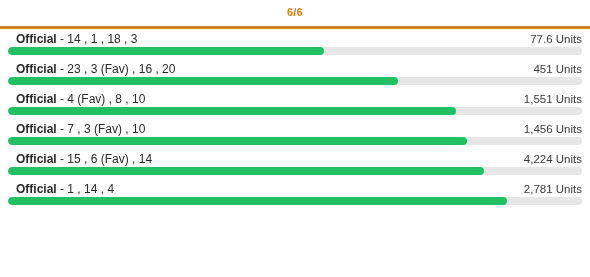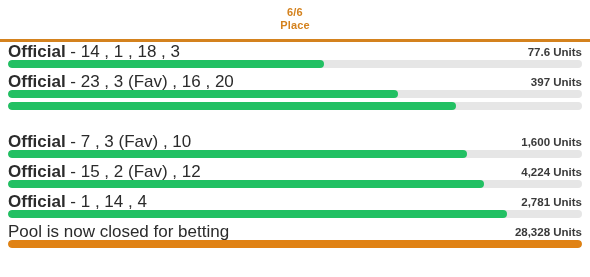--- a/index.html
+++ b/index.html
@@ -49,35 +49,35 @@
   }
   .row-top {
     display: flex;
     align-items: flex-start;
     justify-content: space-between;
     height: 18px;
     padding-top: 3px;
     box-sizing: border-box;
   }
   .row-label {
-    font-size: 17px;
+    font-size: 12px;
     color: #2b2b2b;
     white-space: nowrap;
     line-height: 14px;
+    margin-left: 8px;
   }
   .row-label .official {
     font-weight: bold;
   }
   .row-value {
     font-size: 11.5px;
     color: #3a3a3a;
     white-space: nowrap;
     line-height: 14px;
     text-align: right;
-    font-weight: bold;
   }
   .bar-track {
     position: relative;
     height: 8px;
     border-radius: 4px;
     background: #e6e6e6;
     overflow: hidden;
     width: 100%;
   }
   .bar-fill {
@@ -92,79 +92,73 @@
     background: #e08214;
   }
 </style>
 </head>
 <body>
 
 <div id="app">
 
   <div class="header">
     <div class="header-line">6/6</div>
-    <div class="header-line">Place</div>
     <div class="header-rule"></div>
   </div>
 
   <div class="rows" id="rows-container">
       <div class="row">
         <div class="row-top">
           <div class="row-label"><span class="official">Official</span><span> - 14 , 1 , 18 , 3</span></div>
           <div class="row-value">77.6 Units</div>
         </div>
         <div class="bar-track">
           <div class="bar-fill" style="width: 55%; background: rgb(34, 192, 99);"></div>
         </div>
       </div>
       <div class="row">
         <div class="row-top">
           <div class="row-label"><span class="official">Official</span><span> - 23 , 3 (Fav) , 16 , 20</span></div>
-          <div class="row-value">397 Units</div>
+          <div class="row-value">451 Units</div>
         </div>
         <div class="bar-track">
           <div class="bar-fill" style="width: 68%; background: rgb(34, 192, 99);"></div>
         </div>
       </div>
       <div class="row">
+        <div class="row-top">
+          <div class="row-label"><span class="official">Official</span><span> - 4 (Fav) , 8 , 10</span></div>
+          <div class="row-value">1,551 Units</div>
+        </div>
         <div class="bar-track">
           <div class="bar-fill" style="width: 78%; background: rgb(34, 192, 99);"></div>
         </div>
       </div>
       <div class="row">
         <div class="row-top">
           <div class="row-label"><span class="official">Official</span><span> - 7 , 3 (Fav) , 10</span></div>
-          <div class="row-value">1,600 Units</div>
+          <div class="row-value">1,456 Units</div>
         </div>
         <div class="bar-track">
           <div class="bar-fill" style="width: 80%; background: rgb(34, 192, 99);"></div>
         </div>
       </div>
       <div class="row">
         <div class="row-top">
-          <div class="row-label"><span class="official">Official</span><span> - 15 , 2 (Fav) , 12</span></div>
+          <div class="row-label"><span class="official">Official</span><span> - 15 , 6 (Fav) , 14</span></div>
           <div class="row-value">4,224 Units</div>
         </div>
         <div class="bar-track">
           <div class="bar-fill" style="width: 83%; background: rgb(34, 192, 99);"></div>
         </div>
       </div>
       <div class="row">
         <div class="row-top">
           <div class="row-label"><span class="official">Official</span><span> - 1 , 14 , 4</span></div>
           <div class="row-value">2,781 Units</div>
         </div>
         <div class="bar-track">
           <div class="bar-fill" style="width: 87%; background: rgb(34, 192, 99);"></div>
         </div>
       </div>
-      <div class="row">
-        <div class="row-top">
-          <div class="row-label"><span>Pool is now closed for betting</span></div>
-          <div class="row-value">28,328 Units</div>
-        </div>
-        <div class="bar-track">
-          <div class="bar-fill closed" style="width: 100%; background: rgb(224, 130, 20);"></div>
-        </div>
-      </div>
     </div>
 
 </div>
 
 </body></html>

